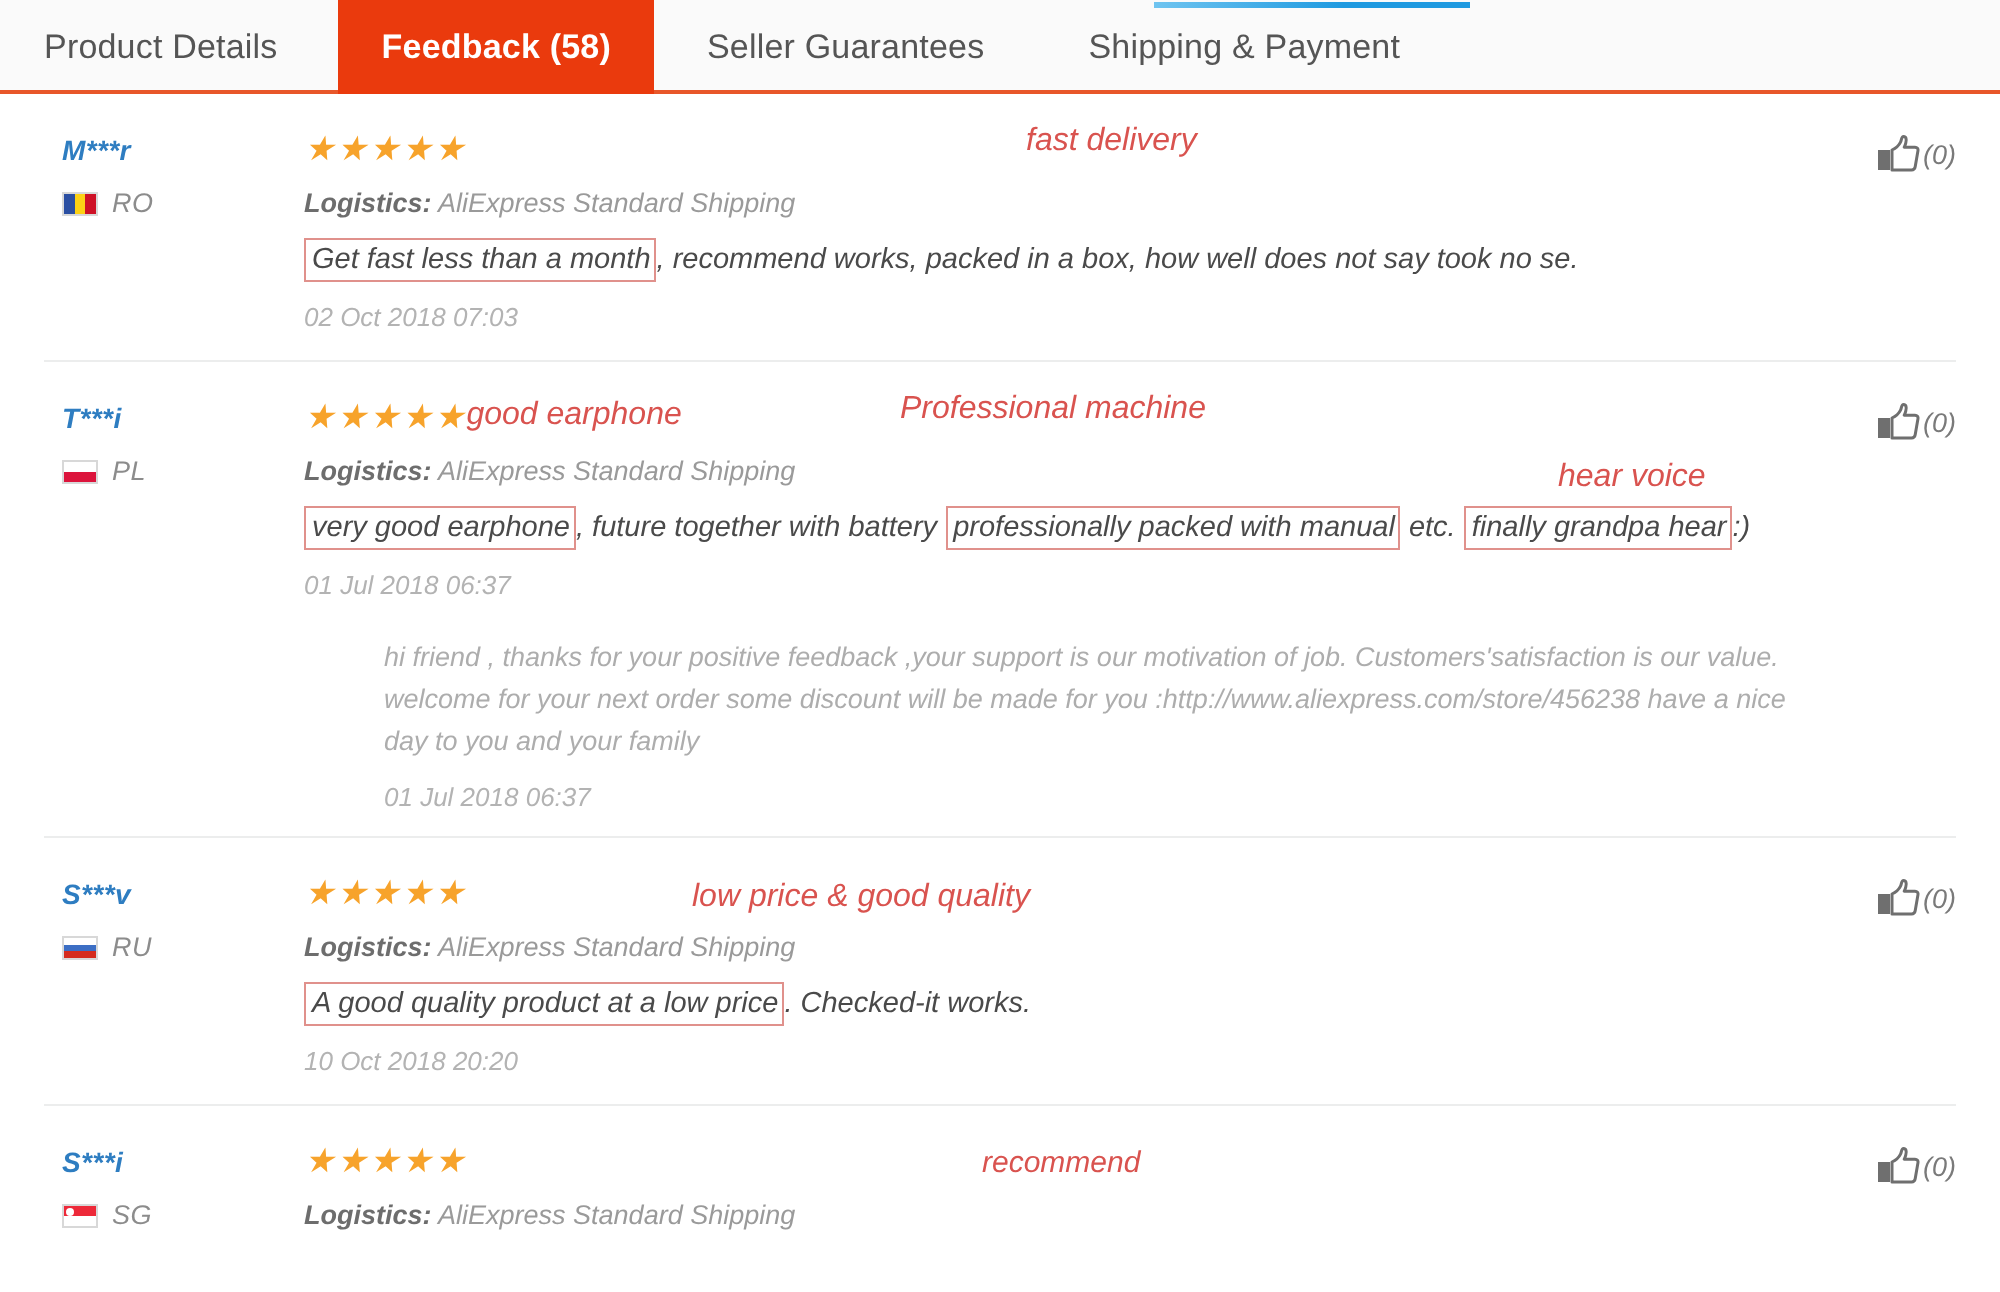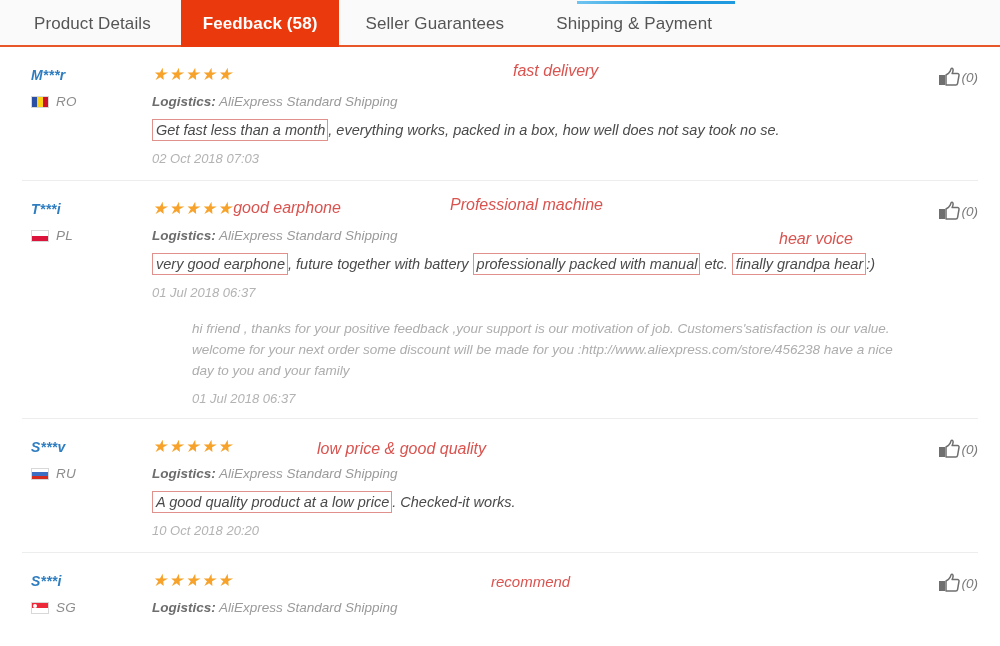--- a/index.html
+++ b/index.html
@@ -30,21 +30,21 @@
   }
 
   
   .tabbar {
     position: relative;
     height: 47px;
     background: #fafafa;
     border-bottom: 2px solid #e8572a;
     display: flex;
     align-items: stretch;
-    padding-left: 12px;
+    padding-left: 0;
   }
   .tab {
     display: flex;
     align-items: center;
     justify-content: center;
     padding: 0 26px;
     font-size: 17px;
     color: #555555;
     letter-spacing: .1px;
     height: 47px;
@@ -259,21 +259,21 @@
       <div class="content-col">
         <div class="stars-row">
           <span class="stars">★★★★★</span>
           <span class="note" style="left:361px;top:-1px;">fast delivery</span>
         </div>
         <div class="logistics">
           <b>Logistics:</b>
           <span>AliExpress Standard Shipping</span>
         </div>
         <div class="review-text">
-          <span class="hl">Get fast less than a month</span><span>, everything works, packed in a box, how well does not say took no se.</span>
+          <span class="hl">Get fast less than a month</span><span>, recommend works, packed in a box, how well does not say took no se.</span>
         </div>
         <div class="timestamp">02 Oct 2018 07:03</div>
         <div class="thumbs">
           <svg width="22" height="20" viewBox="0 0 22 20">
             <rect x="1" y="8" width="6" height="10" fill="#6f6f6f"></rect>
             <path d="M8 18 L8 8 C8 8 11 6.6 12.2 4.2 C13 2.6 12.6 1.2 13.8 1.2 C15 1.2 15.4 2.6 14.9 4.4 C14.6 5.6 14.1 6.6 14.1 6.6 L19.5 6.6 C20.6 6.6 21.2 7.4 21 8.3 L19.6 16.4 C19.4 17.5 18.7 18 17.8 18 Z" fill="none" stroke="#6f6f6f" stroke-width="1.5" stroke-linejoin="round"></path>
           </svg>
           <span class="thumbs-count">(0)</span>
         </div>
       </div>
@@ -326,21 +326,21 @@
       <div class="buyer-col">
         <div class="buyer-name">S***v</div>
         <div class="buyer-country">
           <span class="flag flag-ru"></span>
           <span class="country-code">RU</span>
         </div>
       </div>
       <div class="content-col">
         <div class="stars-row">
           <span class="stars">★★★★★</span>
-          <span class="note" style="left:165px;top:5px;">low price &amp; good quality</span>
+          <span class="note" style="left:194px;top:5px;">low price &amp; good quality</span>
         </div>
         <div class="logistics">
           <b>Logistics:</b>
           <span>AliExpress Standard Shipping</span>
         </div>
         <div class="review-text">
           <span class="hl">A good quality product at a low price</span><span>. Checked-it works.</span>
         </div>
         <div class="timestamp">10 Oct 2018 20:20</div>
         <div class="thumbs">

